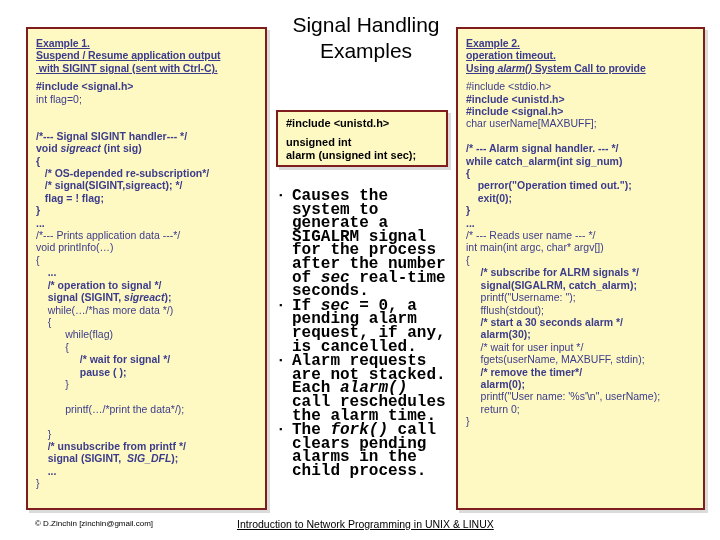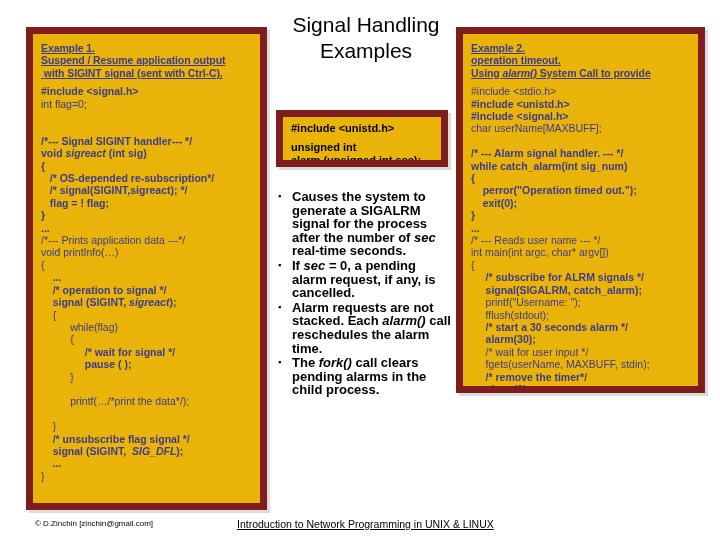--- a/index.html
+++ b/index.html
@@ -33,22 +33,22 @@
     text-align: center;
     font-size: 21px;
     line-height: 26px;
     color: #000000;
     font-weight: normal;
   }
 
   
   .panel {
     position: absolute;
-    background: #eab308;
-    border: 7px solid #7f1d1d;
+    background: #fef9c3;
+    border: 2px solid #7f1d1d;
     box-shadow: 3px 3px 0 rgba(190,190,190,0.55);
     box-sizing: border-box;
     overflow: hidden;
   }
 
   .panel-left {
     left: 18px;
     top: 27px;
     width: 241px;
     height: 483px;
@@ -60,21 +60,21 @@
     top: 110px;
     width: 172px;
     height: 57px;
     padding: 5px 6px 4px 8px;
   }
 
   .panel-right {
     left: 448px;
     top: 27px;
     width: 249px;
-    height: 366px;
+    height: 483px;
     padding: 8px 6px 4px 8px;
   }
 
   
   .code {
     color: #3c3c8c;
     font-size: 10.5px;
     line-height: 12.4px;
     white-space: pre;
     font-family: "Liberation Sans", sans-serif;
@@ -103,24 +103,25 @@
   .bullets {
     position: absolute;
     left: 268px;
     top: 190px;
     width: 178px;
   }
   .bullet {
     position: relative;
     padding-left: 16px;
     margin-bottom: 1px;
-    font-size: 13px;
+    font-size: 16px;
     line-height: 13.6px;
     font-weight: bold;
     color: #000000;
+    font-family: Liberation Mono, monospace;
   }
   .bullet::before {
     content: "▪";
     position: absolute;
     left: 2px;
     top: -1px;
     font-size: 9px;
     line-height: 15px;
   }
   .bullet .i { font-style: italic; }
@@ -172,31 +173,32 @@
         <div class="code b">   /* signal(SIGINT,sigreact); */</div>
         <div class="code b">   flag = ! flag;</div>
         <div class="code b">}</div>
         <div class="code b">...</div>
         <div class="code">/*--- Prints application data ---*/</div>
         <div class="code">void printInfo(…)</div>
         <div class="code">{</div>
         <div class="code b">    ...</div>
         <div class="code b">    /* operation to signal */</div>
         <div class="code b">    signal (SIGINT, <span class="i">sigreact</span>);</div>
+        <div class="code">    while(…/*has more data */)</div>
         <div class="code">    {</div>
         <div class="code">          while(flag)</div>
         <div class="code">          {</div>
         <div class="code b">               /* wait for signal */</div>
         <div class="code b">               pause ( );</div>
         <div class="code">          }</div>
         <div class="blank"></div>
         <div class="code">          printf(…/*print the data*/);</div>
         <div class="blank"></div>
         <div class="code">    }</div>
-        <div class="code b">    /* unsubscribe flag signal */</div>
+        <div class="code b">    /* unsubscribe from printf */</div>
         <div class="code b">    signal (SIGINT,  <span class="i">SIG_DFL</span>);</div>
         <div class="code b">    ...</div>
         <div class="code">}</div>
       </div>
   </div>
 
   <div class="panel panel-mid">
     <div id="alarm-def">
         <div class="defline">#include &lt;unistd.h&gt;</div>
         <div style="height: 6px;"></div>

